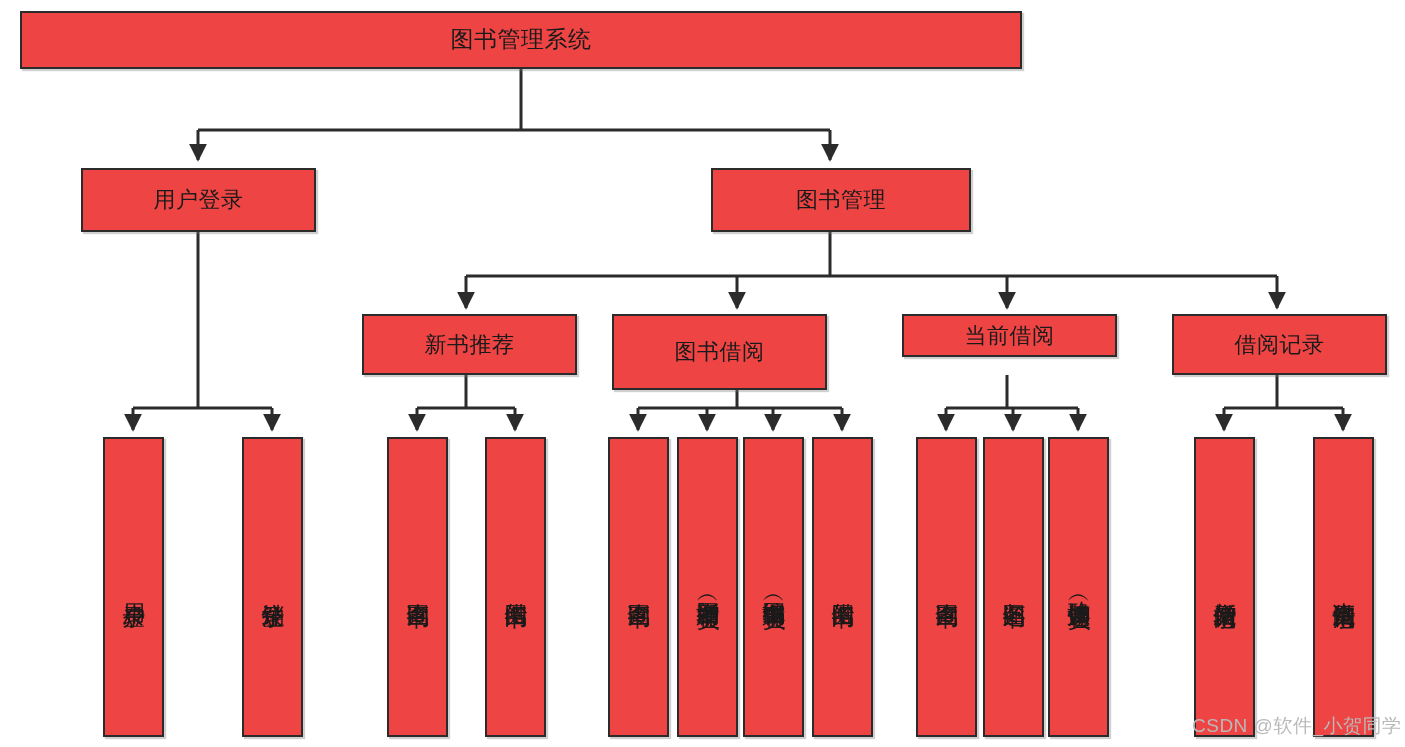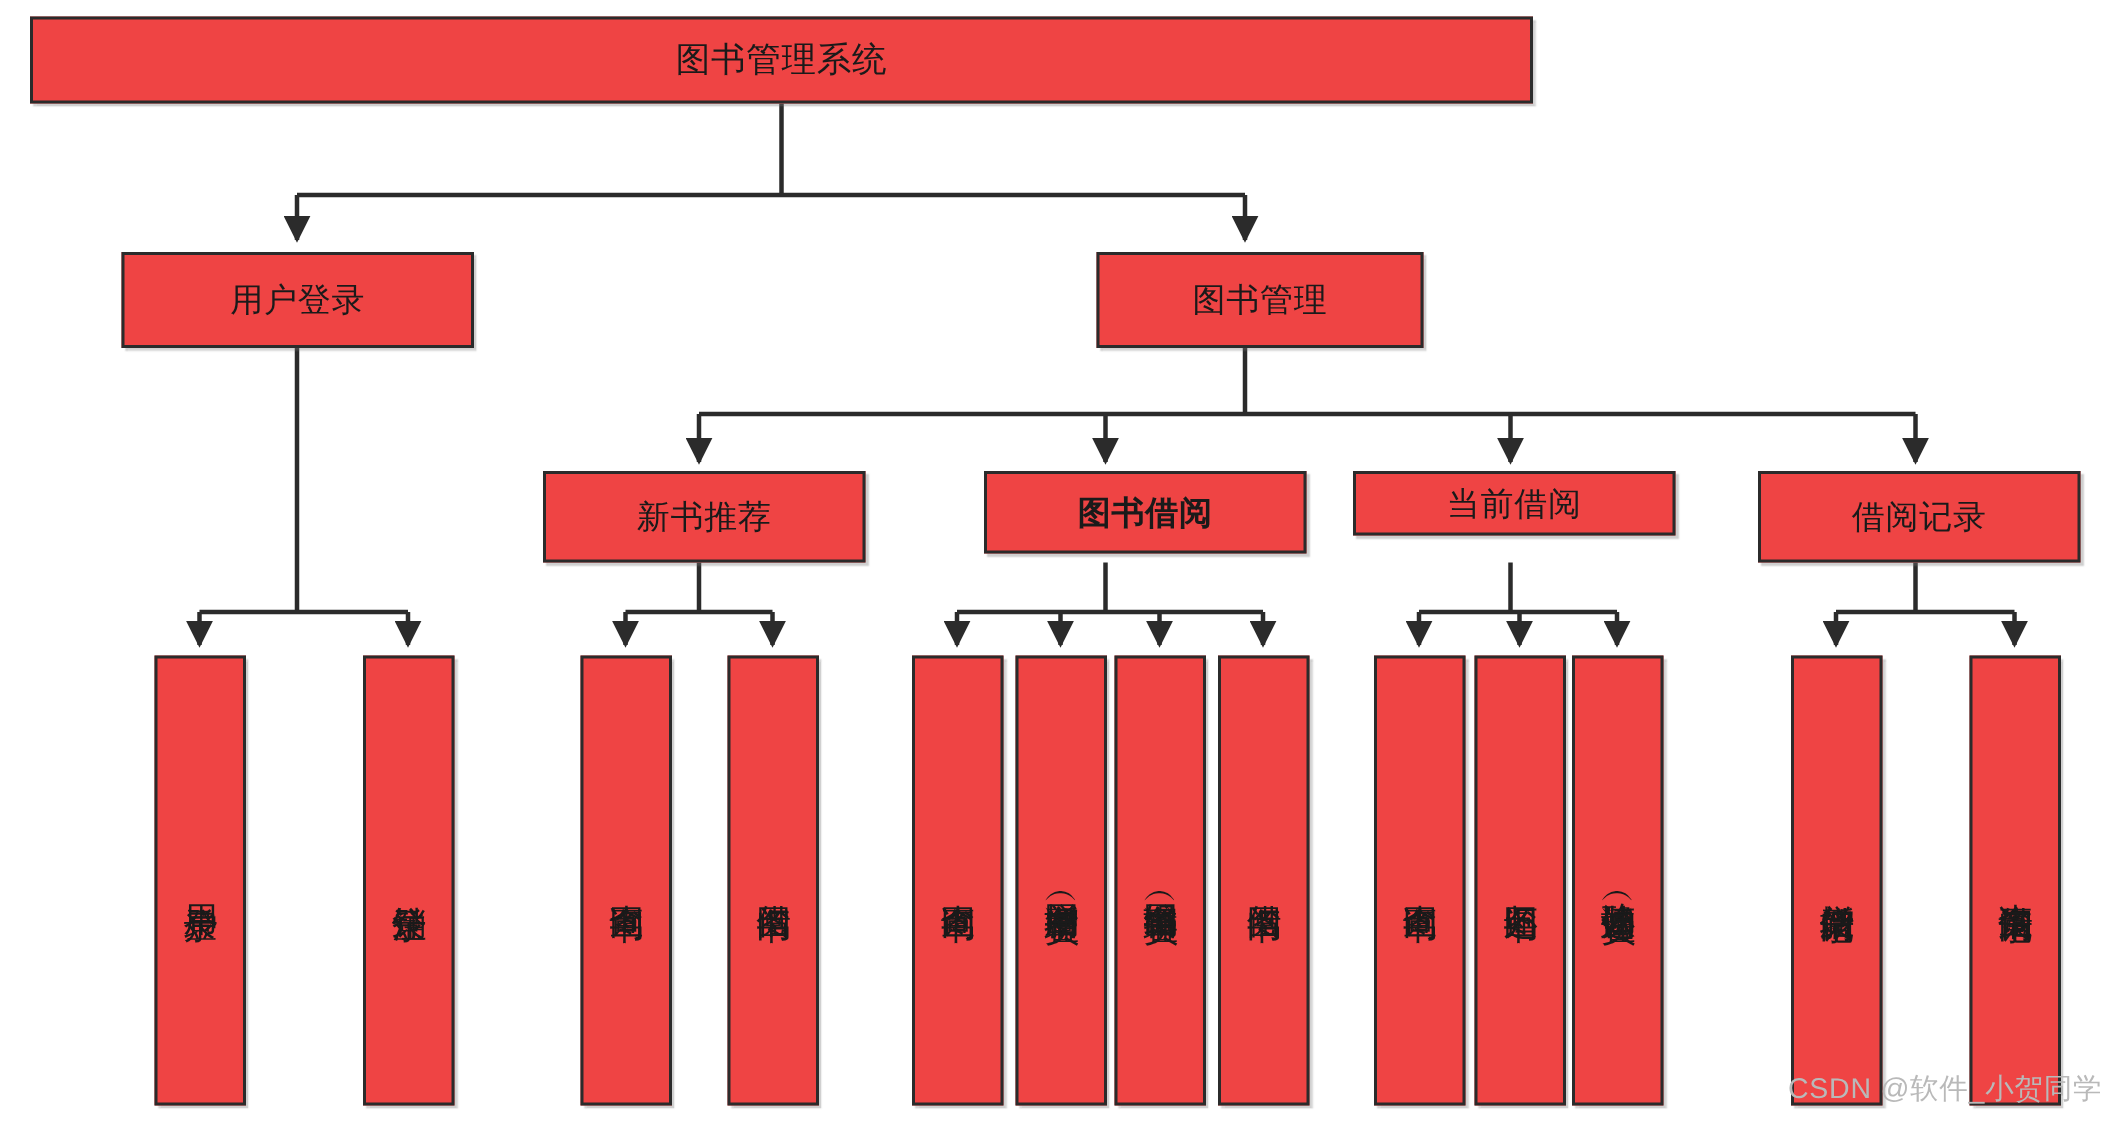--- a/index.html
+++ b/index.html
@@ -116,28 +116,28 @@
     </g>
   </svg>
 
   <div class="node root" style="left:20px; top:11px; width:1002px; height:58px;">
     <span class="lbl">图书管理系统</span>
   </div>
 
   <div class="node" style="left:81px; top:168px; width:235px; height:64px;">
     <span class="lbl">用户登录</span>
   </div>
-  <div class="node" style="left:711px; top:168px; width:218px; height:64px;margin-left:20px;">
+  <div class="node" style="left:711px; top:168px; width:260px; height:64px;">
     <span class="lbl">图书管理</span>
   </div>
 
   <div class="node" style="left:362px; top:314px; width:215px; height:61px;">
     <span class="lbl">新书推荐</span>
   </div>
-  <div class="node" style="left:656px; top:314px; width:215px; height:55px;font-weight:bold;">
+  <div class="node" style="left:612px; top:314px; width:215px; height:76px;">
     <span class="lbl">图书借阅</span>
   </div>
   <div class="node" style="left:902px; top:314px; width:215px; height:43px;">
     <span class="lbl">当前借阅</span>
   </div>
   <div class="node" style="left:1172px; top:314px; width:215px; height:61px;">
     <span class="lbl">借阅记录</span>
   </div>
 
   <div class="node vert" style="left:103px; top:437px; width:61px; height:300px;">

